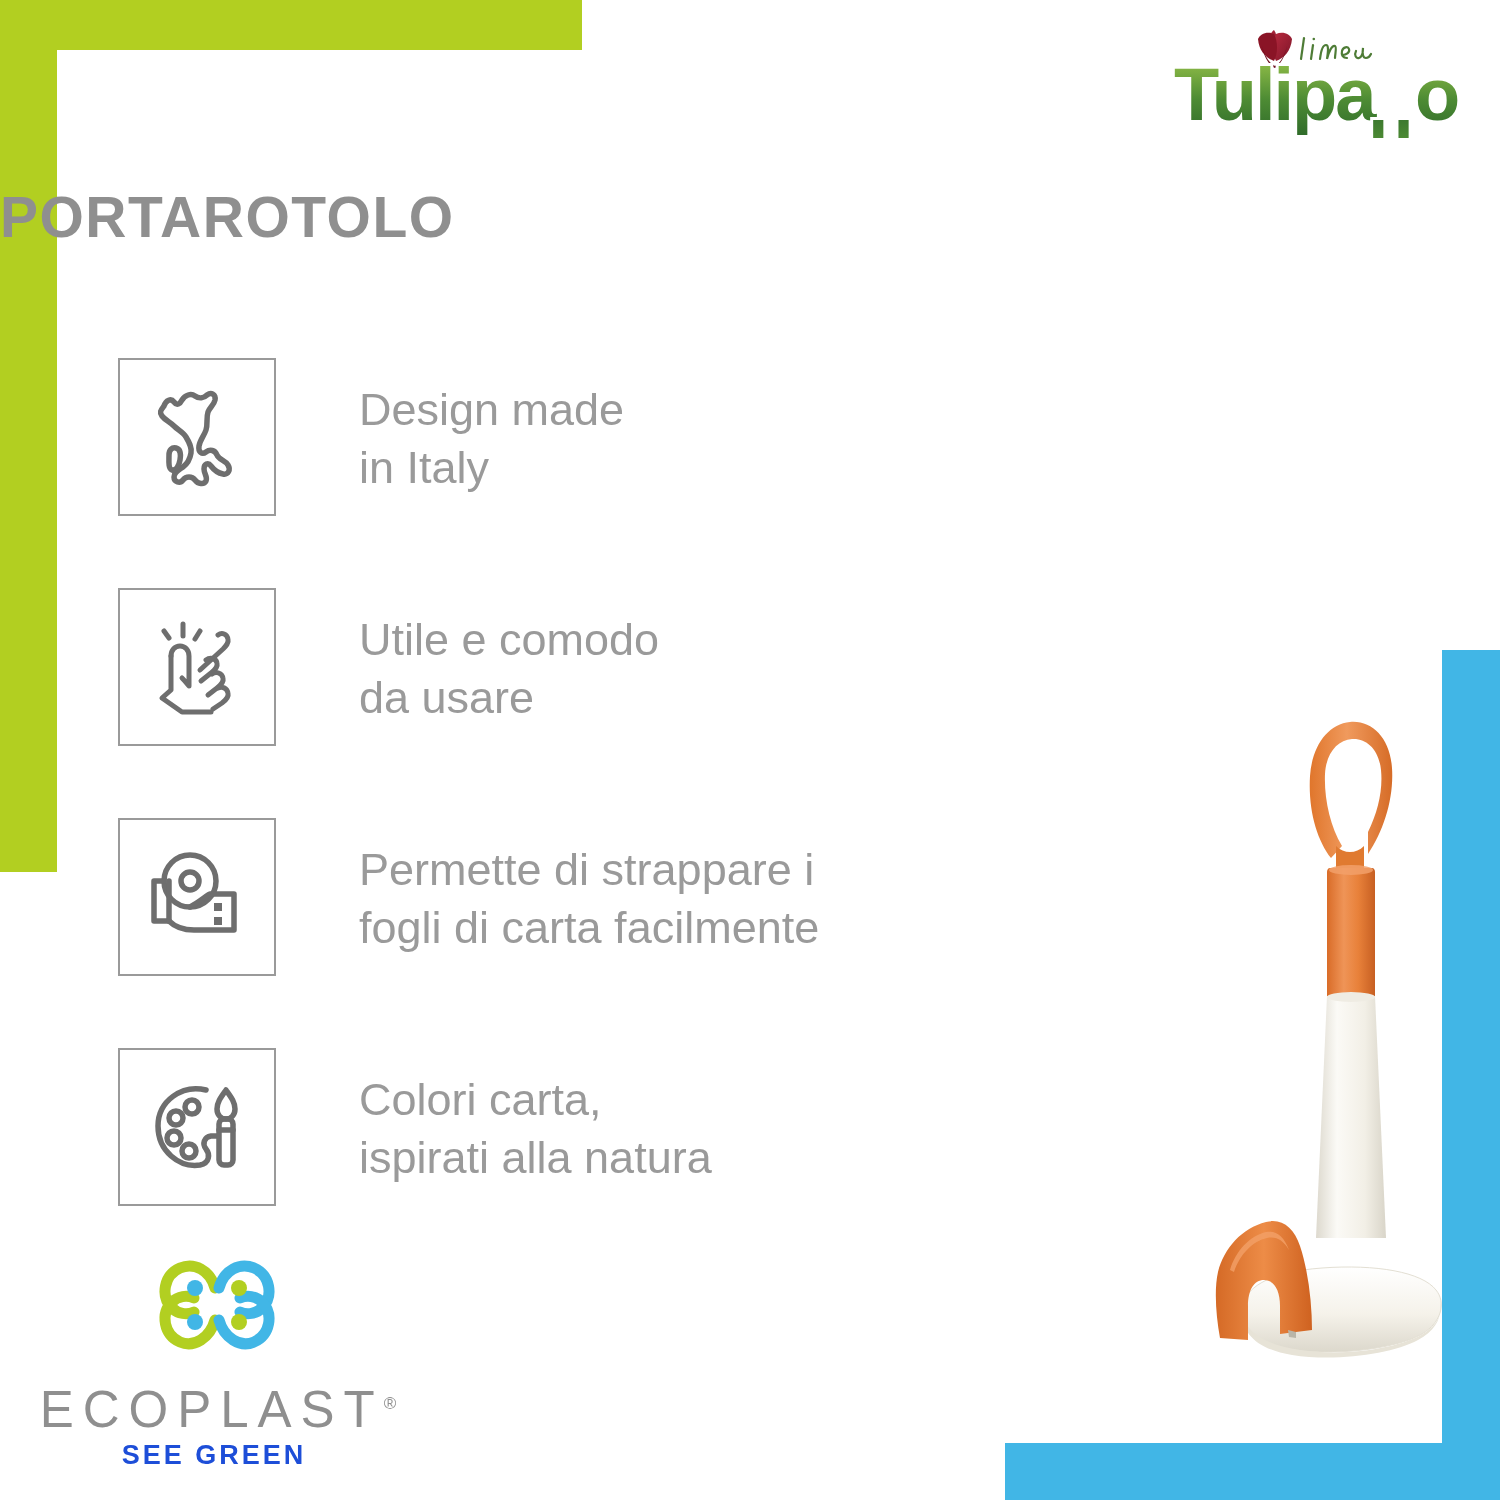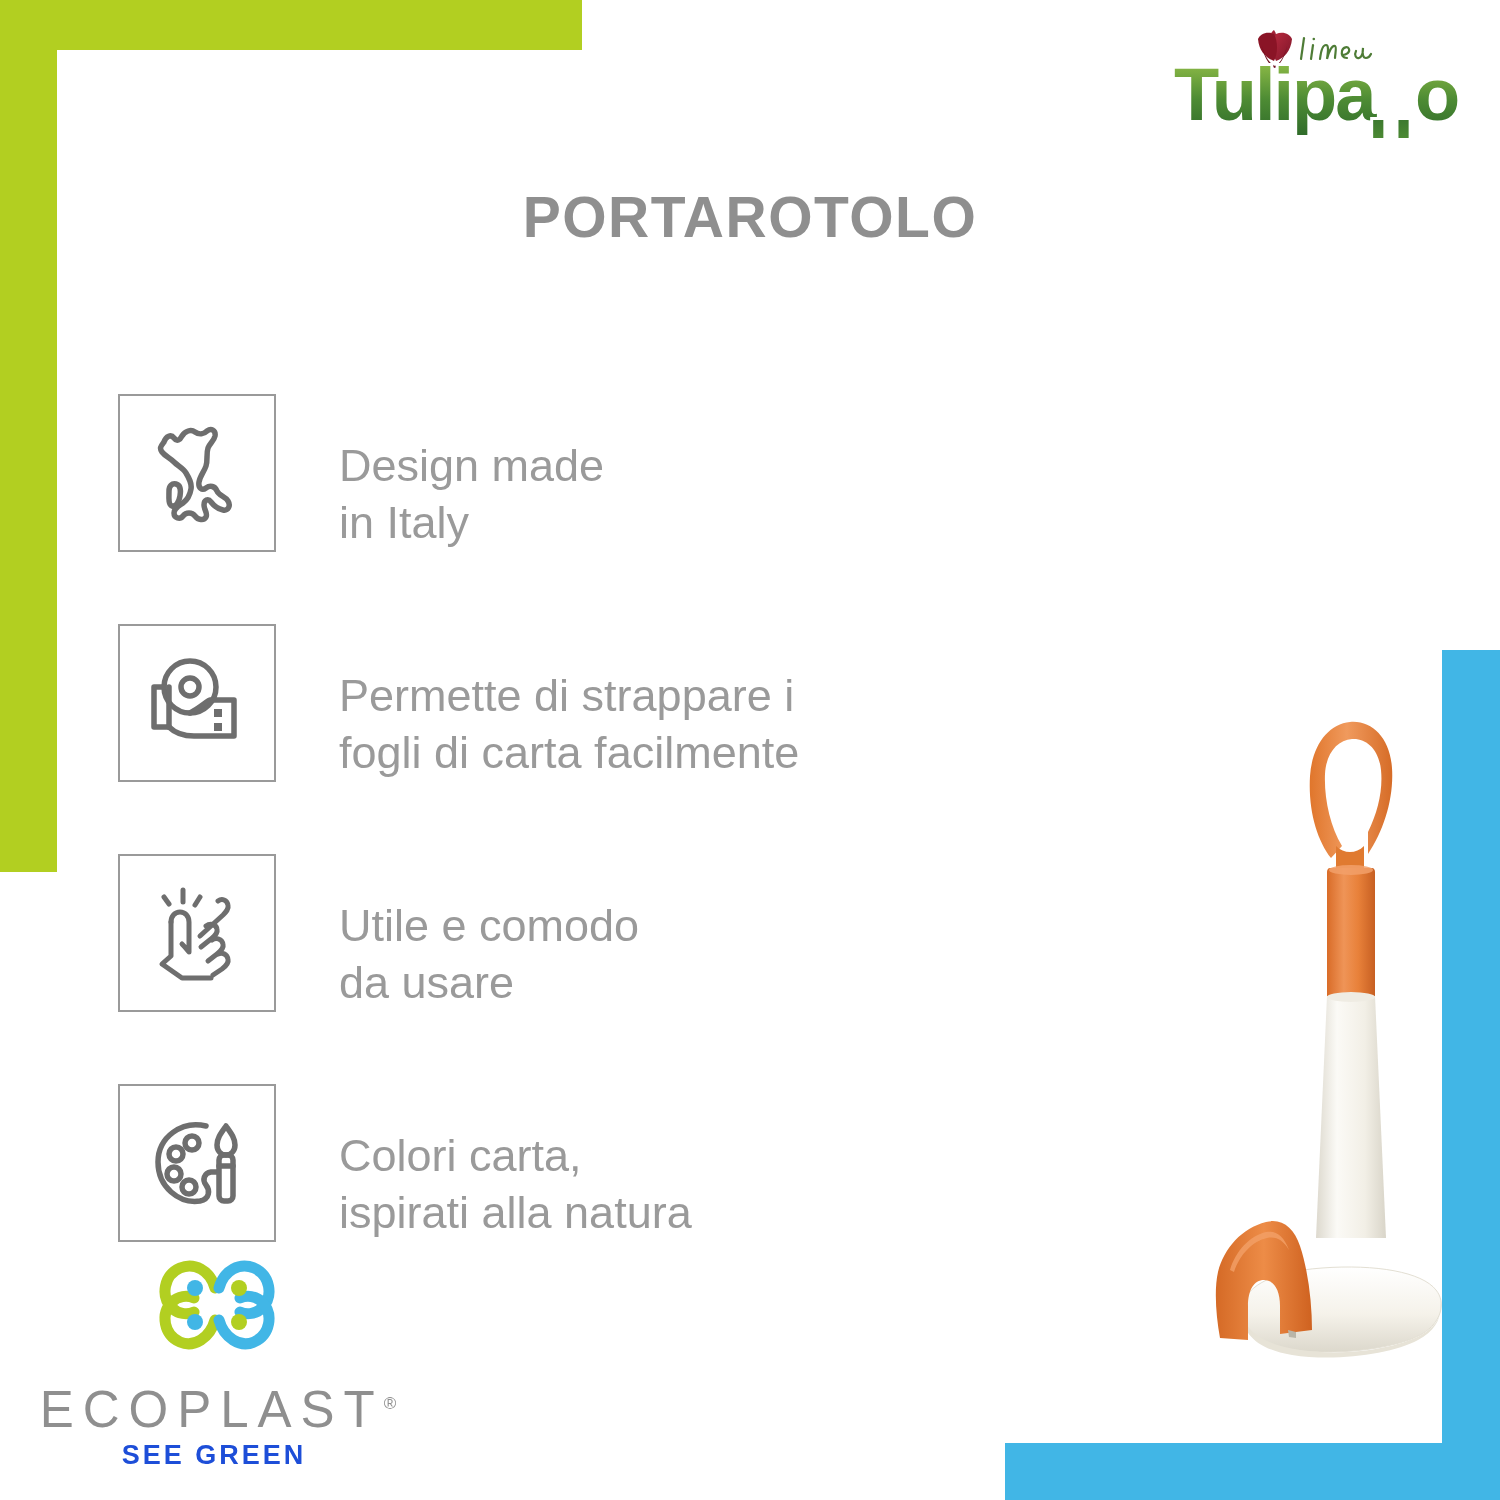--- a/index.html
+++ b/index.html
@@ -61,40 +61,41 @@
     height: 110px;
   }
   .brand-logo svg { display: block; }
 
   
   .page-title {
     position: absolute;
     left: 0;
     top: 184px;
     width: 1500px;
-    text-align: center;
+    text-align: left;
     font-size: 57px;
     font-weight: bold;
     letter-spacing: 1.5px;
     color: #8f8f8f;
     font-family: "Liberation Sans", sans-serif;
   }
 
   
   .features {
     position: absolute;
     left: 118px;
     top: 322px;
     width: 900px;
   }
   .feature-row {
     position: relative;
     display: flex;
-    align-items: flex-end;
+    align-items: center;
     height: 230px;
+    gap: 20px;
   }
   .feature-icon-box {
     flex: 0 0 auto;
     width: 158px;
     height: 158px;
     border: 2px solid #9a9a9a;
     box-sizing: border-box;
     display: flex;
     align-items: center;
     justify-content: center;
@@ -228,39 +229,20 @@
                      C80 95 76 92 73 88 C70 84 66 86 66 91 C66 96 70 99 68 103
                      C66 107 60 106 57 102 C54 98 48 98 45 102 C42 106 36 104 36 99
                      C36 94 41 92 45 89 C49 86 52 81 53 75 C54 69 51 64 48 59
                      C45 54 40 52 36 48 C32 44 27 42 24 38 C21 34 23 32 26 28 Z"></path>
             <path d="M31 77 C31 72 34 69 38 70 C42 71 43 76 42 82 C41 88 38 93 34 92 C30 91 31 82 31 77 Z"></path>
           </g>
         </svg>
       </div>
       <div class="feature-text">Design made
 in Italy</div>
-    </div>
-
-    <div class="feature-row">
-      <div class="feature-icon-box">
-        <svg width="118" height="118" viewBox="0 0 118 118" xmlns="http://www.w3.org/2000/svg">
-          <g fill="none" stroke="#6e6e6e" stroke-width="5.5" stroke-linejoin="round" stroke-linecap="round">
-            <ellipse cx="52" cy="43" rx="26" ry="26"></ellipse>
-            <circle cx="52" cy="43" r="9"></circle>
-            <path d="M26 43 L16 43 L16 83 L31 83"></path>
-            <path d="M31 43 L31 83"></path>
-            <path d="M31 83 C38 90 48 92 56 92 L96 92 L96 56 L72 56"></path>
-            <path d="M70 57 C63 62 58 66 52 69"></path>
-          </g>
-          <rect x="76" y="65" width="8" height="8" fill="#6e6e6e"></rect>
-          <rect x="76" y="79" width="8" height="8" fill="#6e6e6e"></rect>
-        </svg>
-      </div>
-      <div class="feature-text">Permette di strappare i
-fogli di carta facilmente</div>
     </div>
 
     <div class="feature-row">
       <div class="feature-icon-box">
         <svg width="118" height="118" viewBox="0 0 118 118" xmlns="http://www.w3.org/2000/svg">
           <g fill="none" stroke="#6e6e6e" stroke-width="5" stroke-linejoin="round" stroke-linecap="round">
             <path d="M45 16 L45 28"></path>
             <path d="M26 23 L31 30"></path>
             <path d="M62 23 L57 31"></path>
             <path d="M80 27 C84 24 89 26 90 31 C91 35 88 38 85 41 L62 62"></path>
@@ -274,20 +256,39 @@
         </svg>
       </div>
       <div class="feature-text">Utile e comodo
 da usare</div>
     </div>
 
     <div class="feature-row">
       <div class="feature-icon-box">
         <svg width="118" height="118" viewBox="0 0 118 118" xmlns="http://www.w3.org/2000/svg">
           <g fill="none" stroke="#6e6e6e" stroke-width="5.5" stroke-linejoin="round" stroke-linecap="round">
+            <ellipse cx="52" cy="43" rx="26" ry="26"></ellipse>
+            <circle cx="52" cy="43" r="9"></circle>
+            <path d="M26 43 L16 43 L16 83 L31 83"></path>
+            <path d="M31 43 L31 83"></path>
+            <path d="M31 83 C38 90 48 92 56 92 L96 92 L96 56 L72 56"></path>
+            <path d="M70 57 C63 62 58 66 52 69"></path>
+          </g>
+          <rect x="76" y="65" width="8" height="8" fill="#6e6e6e"></rect>
+          <rect x="76" y="79" width="8" height="8" fill="#6e6e6e"></rect>
+        </svg>
+      </div>
+      <div class="feature-text">Permette di strappare i
+fogli di carta facilmente</div>
+    </div>
+
+    <div class="feature-row">
+      <div class="feature-icon-box">
+        <svg width="118" height="118" viewBox="0 0 118 118" xmlns="http://www.w3.org/2000/svg">
+          <g fill="none" stroke="#6e6e6e" stroke-width="5.5" stroke-linejoin="round" stroke-linecap="round">
             <path d="M68 22 C44 16 20 33 20 58 C20 83 41 100 62 97
                      C72 95 72 86 68 81 C64 76 66 69 73 68 L79 68"></path>
             <circle cx="54" cy="39" r="7"></circle>
             <circle cx="38" cy="50" r="7"></circle>
             <circle cx="36" cy="70" r="7"></circle>
             <circle cx="51" cy="83" r="7"></circle>
             <path d="M88 22 C93 29 97 34 97 41 C97 47 93 51 88 51 C83 51 79 47 79 41 C79 34 83 29 88 22 Z"></path>
             <rect x="81" y="51" width="14" height="46" rx="5"></rect>
             <path d="M81 62 L95 62"></path>
           </g>

